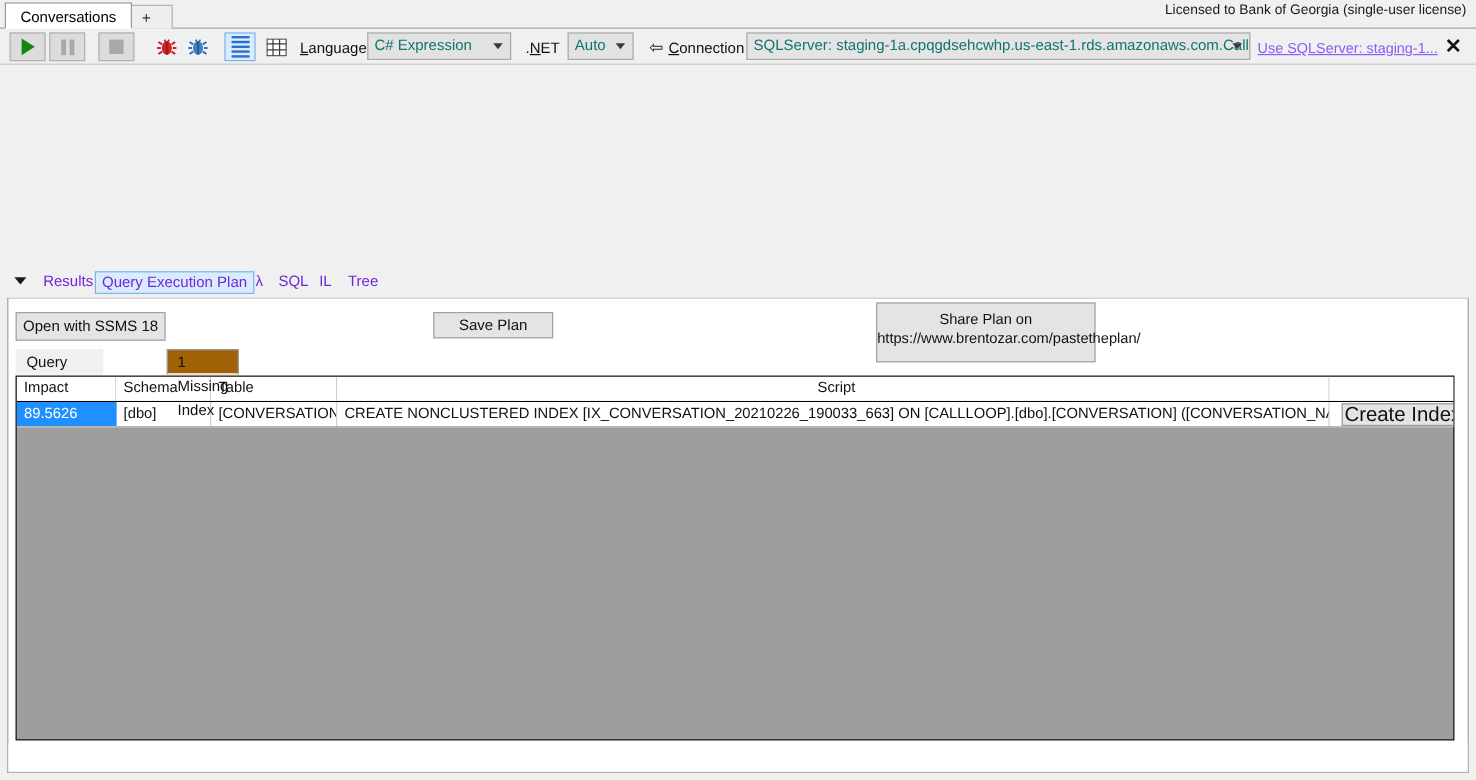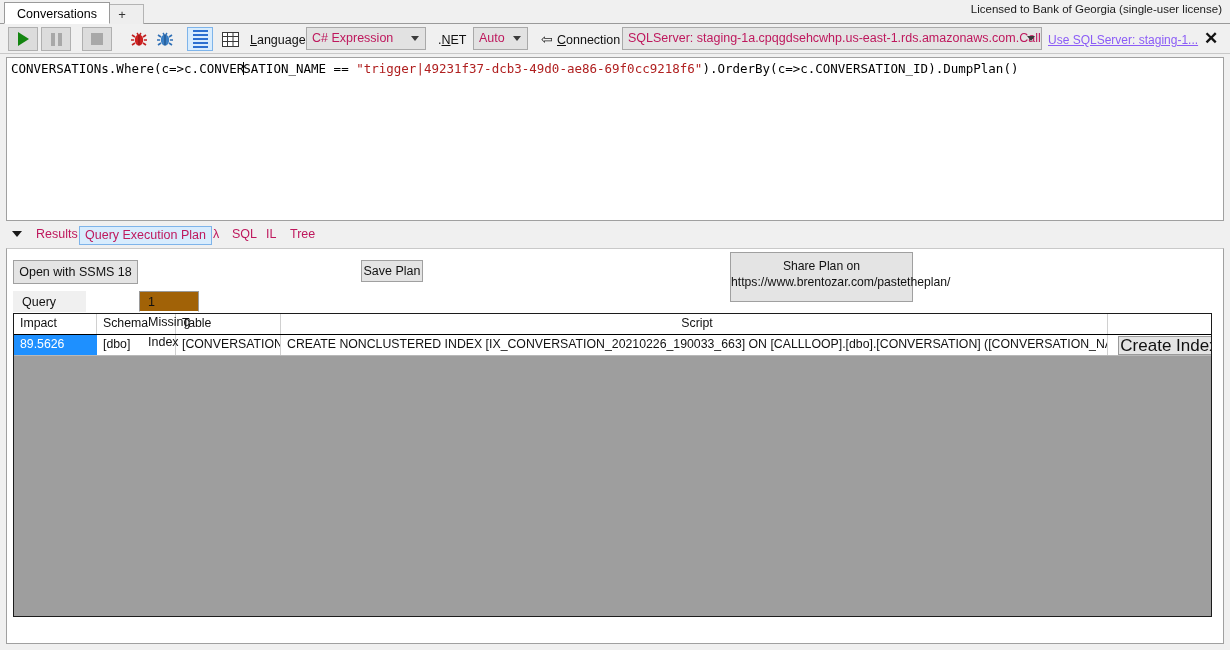--- a/index.html
+++ b/index.html
@@ -82,21 +82,21 @@
   .tb-label {
     position: absolute; top: 9px; font-size: 12.5px; color: #111;
   }
   .tb-label u { text-decoration: underline; }
 
   .combo {
     position: absolute; top: 3px; height: 23px;
     background: #e2e2e2;
     border: 1px solid #a9a9a9;
     font-size: 12.5px;
-    color: #be185d;
+    color: #0f766e;
     line-height: 21px;
     padding-left: 5px;
     padding-right: 22px;
     white-space: nowrap;
     overflow: hidden;
   }
   .combo .chev {
     position: absolute; right: 6px; top: 8px;
     width: 0; height: 0;
     border-left: 4.5px solid transparent;
@@ -152,21 +152,21 @@
     position: absolute; left: 12px; top: 8px;
     width: 0; height: 0;
     border-left: 5px solid transparent;
     border-right: 5px solid transparent;
     border-top: 6px solid #1a1a1a;
   }
   .res-tab {
     position: absolute; top: 3px; height: 19px;
     font-size: 12.5px; line-height: 17px;
     padding: 0 5px;
-    color: #be185d;
+    color: #6d28d9;
   }
   .res-tab.active {
     background: #d8ecfd;
     border: 1px solid #7eb4ea;
   }
   .icon-burst {
     position: absolute; left: 1170px; top: 226px; width: 18px; height: 18px;
   }
   .close-x-res {
     position: absolute; left: 1200px; top: 226px;
@@ -184,21 +184,21 @@
   .btn {
     position: absolute;
     background: #e4e4e4;
     border: 1px solid #a0a0a0;
     font-size: 12.5px;
     color: #111;
     text-align: center;
     line-height: 1.2;
   }
   .btn.ssms { left: 6px; top: 11px; width: 125px; height: 24px; line-height: 22px; }
-  .btn.save { left: 354px; top: 11px; width: 62px; height: 22px; line-height: 20px; }
+  .btn.save { left: 354px; top: 11px; width: 100px; height: 22px; line-height: 20px; }
   .btn.share {
     left: 723px; top: 3px; width: 183px; height: 50px;
     padding-top: 5px; font-size: 12.2px; line-height: 16px;
   }
 
   .subtabs { position: absolute; left: 6px; top: 42px; height: 21px; }
   .subtab {
     position: absolute; top: 0; height: 21px;
     font-size: 12.5px; line-height: 20px;
     padding: 0 8px;
@@ -347,23 +347,20 @@
     <div class="combo white" style="left:622px; width:420px;">
       <span>SQLServer: staging-1a.cpqgdsehcwhp.us-east-1.rds.amazonaws.com.Calllo</span>
       <span class="chev"></span>
     </div>
 
     <div class="link-use">Use SQLServer: staging-1...</div>
     <div class="close-x-top">✕</div>
   </div>
   <div class="toolbar-sep"></div>
 
-  <div class="editor">
-    <div class="code"><span>CONVERSATIONs.Where(c=&gt;c.CONVER</span><span class="caret"></span><span>SATION_NAME == </span><span class="str">"trigger|49231f37-dcb3-49d0-ae86-69f0cc9218f6"</span><span>).OrderBy(c=&gt;c.CONVERSATION_ID).DumpPlan()</span></div>
-  </div>
 
   <div class="results-bar">
     <div class="res-caret"></div>
     <div class="res-tab" style="left:31px;">Results</div>
     <div class="res-tab active" style="left:79px;">Query Execution Plan</div>
     <div class="res-tab" style="left:208px;">λ</div>
     <div class="res-tab" style="left:227px;">SQL</div>
     <div class="res-tab" style="left:261px;">IL</div>
     <div class="res-tab" style="left:285px;">Tree</div>
 

